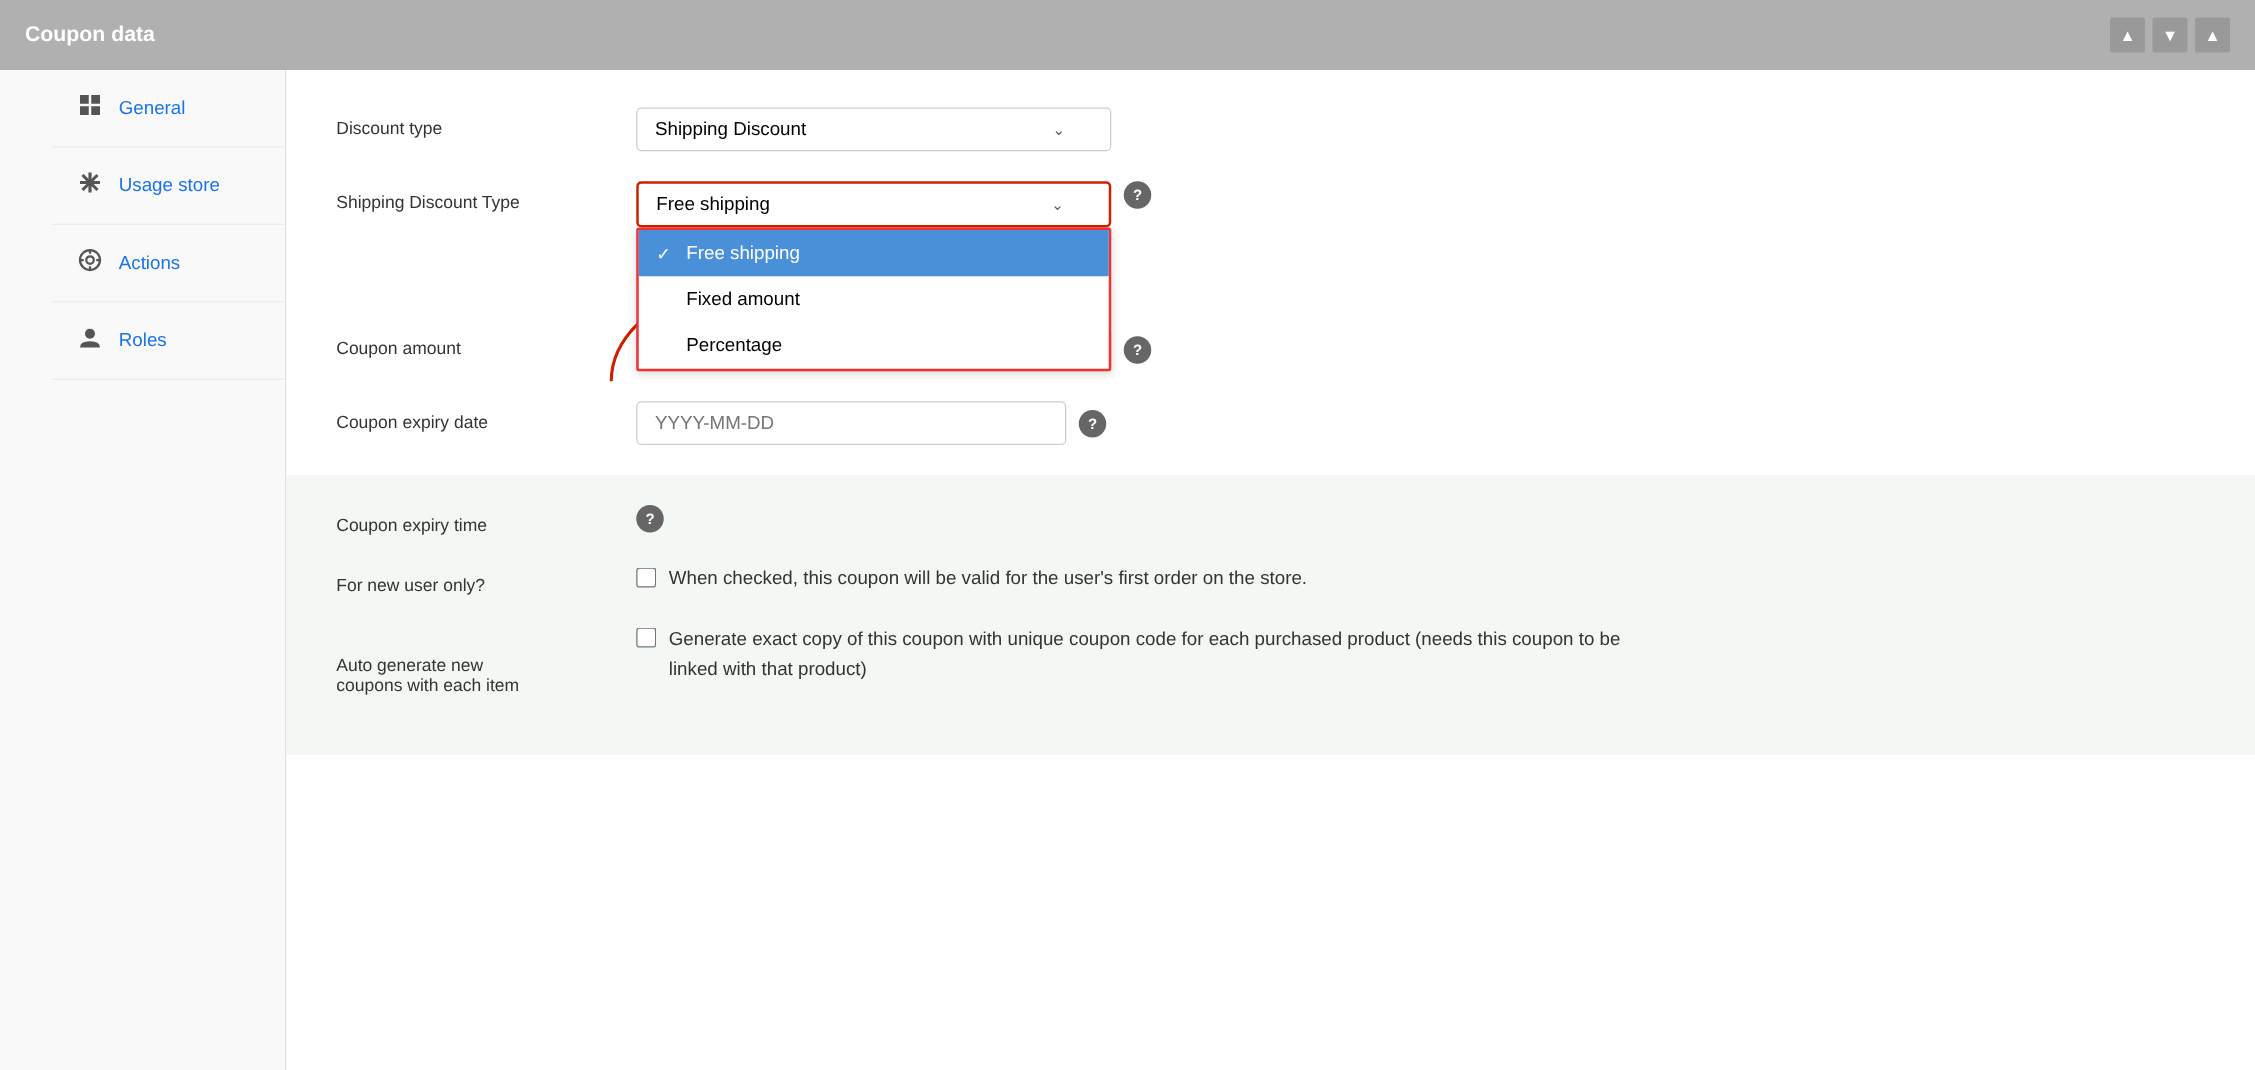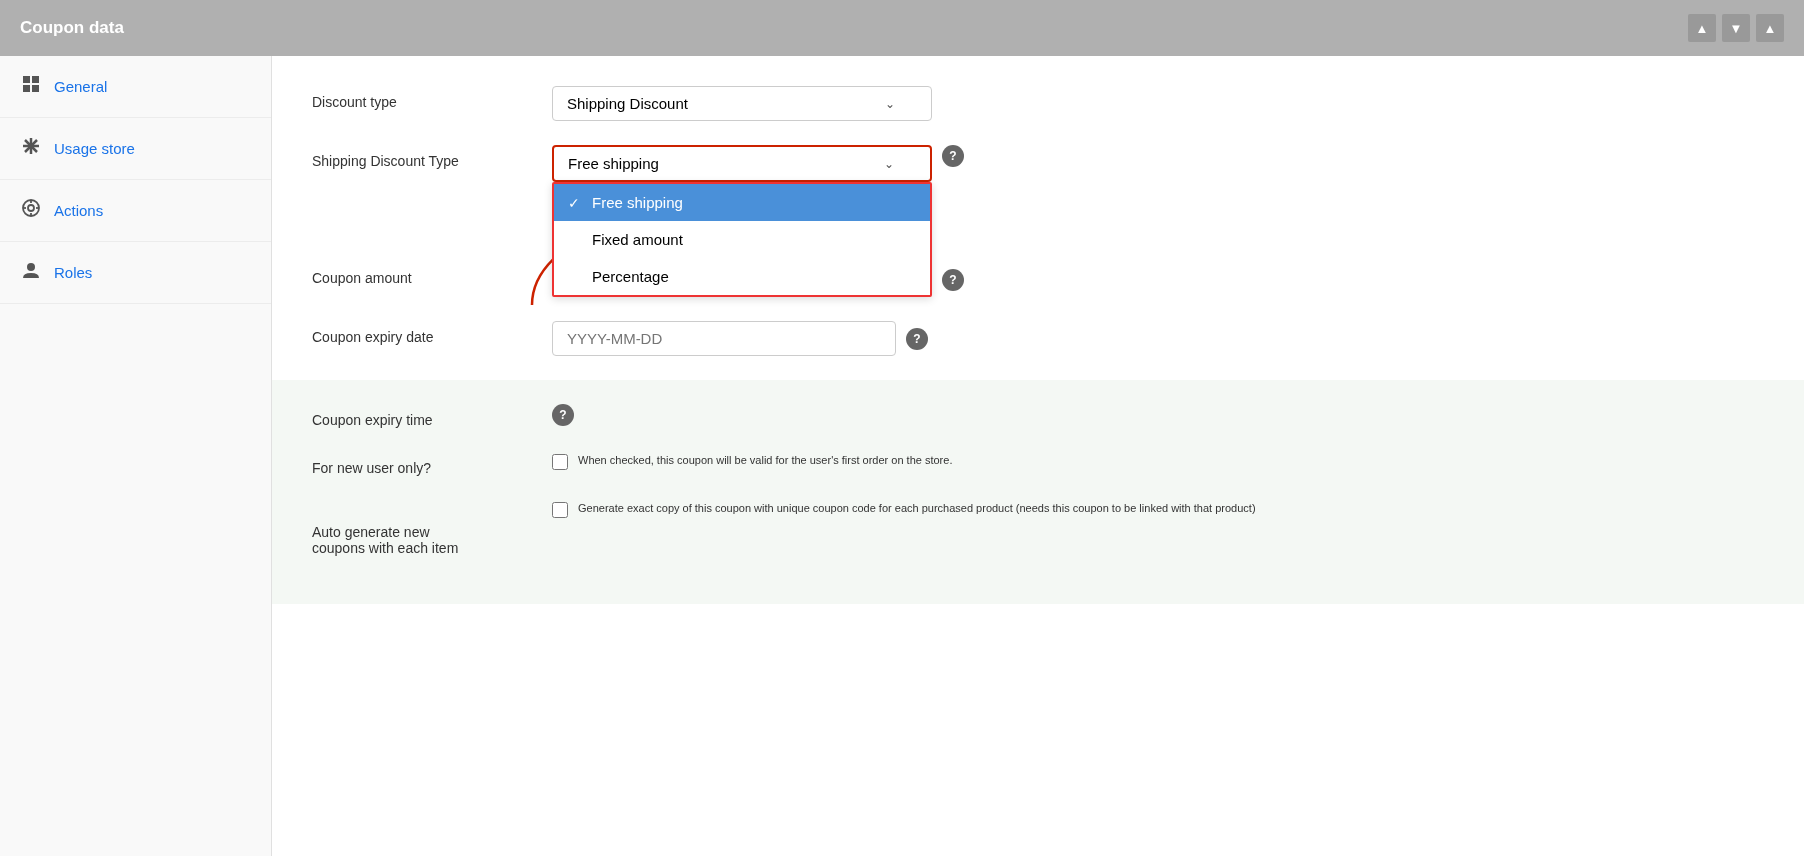--- a/index.html
+++ b/index.html
@@ -34,24 +34,25 @@
     }
 
     .main-layout {
       display: flex;
       background: #f9f9f9;
       min-height: 800px;
     }
 
     
     .sidebar {
-      width: 272px;
+      width: 229px;
       background: #f9f9f9;
       border-right: 1px solid #e0e0e0;
       padding-top: 0;
+      padding-left: 41px;
     }
     .sidebar-item {
       display: flex;
       align-items: center;
       gap: 12px;
       padding: 18px 20px;
       cursor: pointer;
       border-bottom: 1px solid #ececec;
     }
     .sidebar-icon {
@@ -183,21 +184,21 @@
       align-items: flex-start;
       gap: 10px;
     }
     .checkbox-input {
       width: 16px;
       height: 16px;
       margin-top: 2px;
       flex-shrink: 0;
     }
     .checkbox-label-text {
-      font-size: 11px;
+      font-size: 15px;
       color: #333;
       line-height: 1.5;
     }
 
     
     .partial-input {
       width: 380px;
       padding: 8px 14px;
       border: 1px solid #ccc;
       border-radius: 4px;

